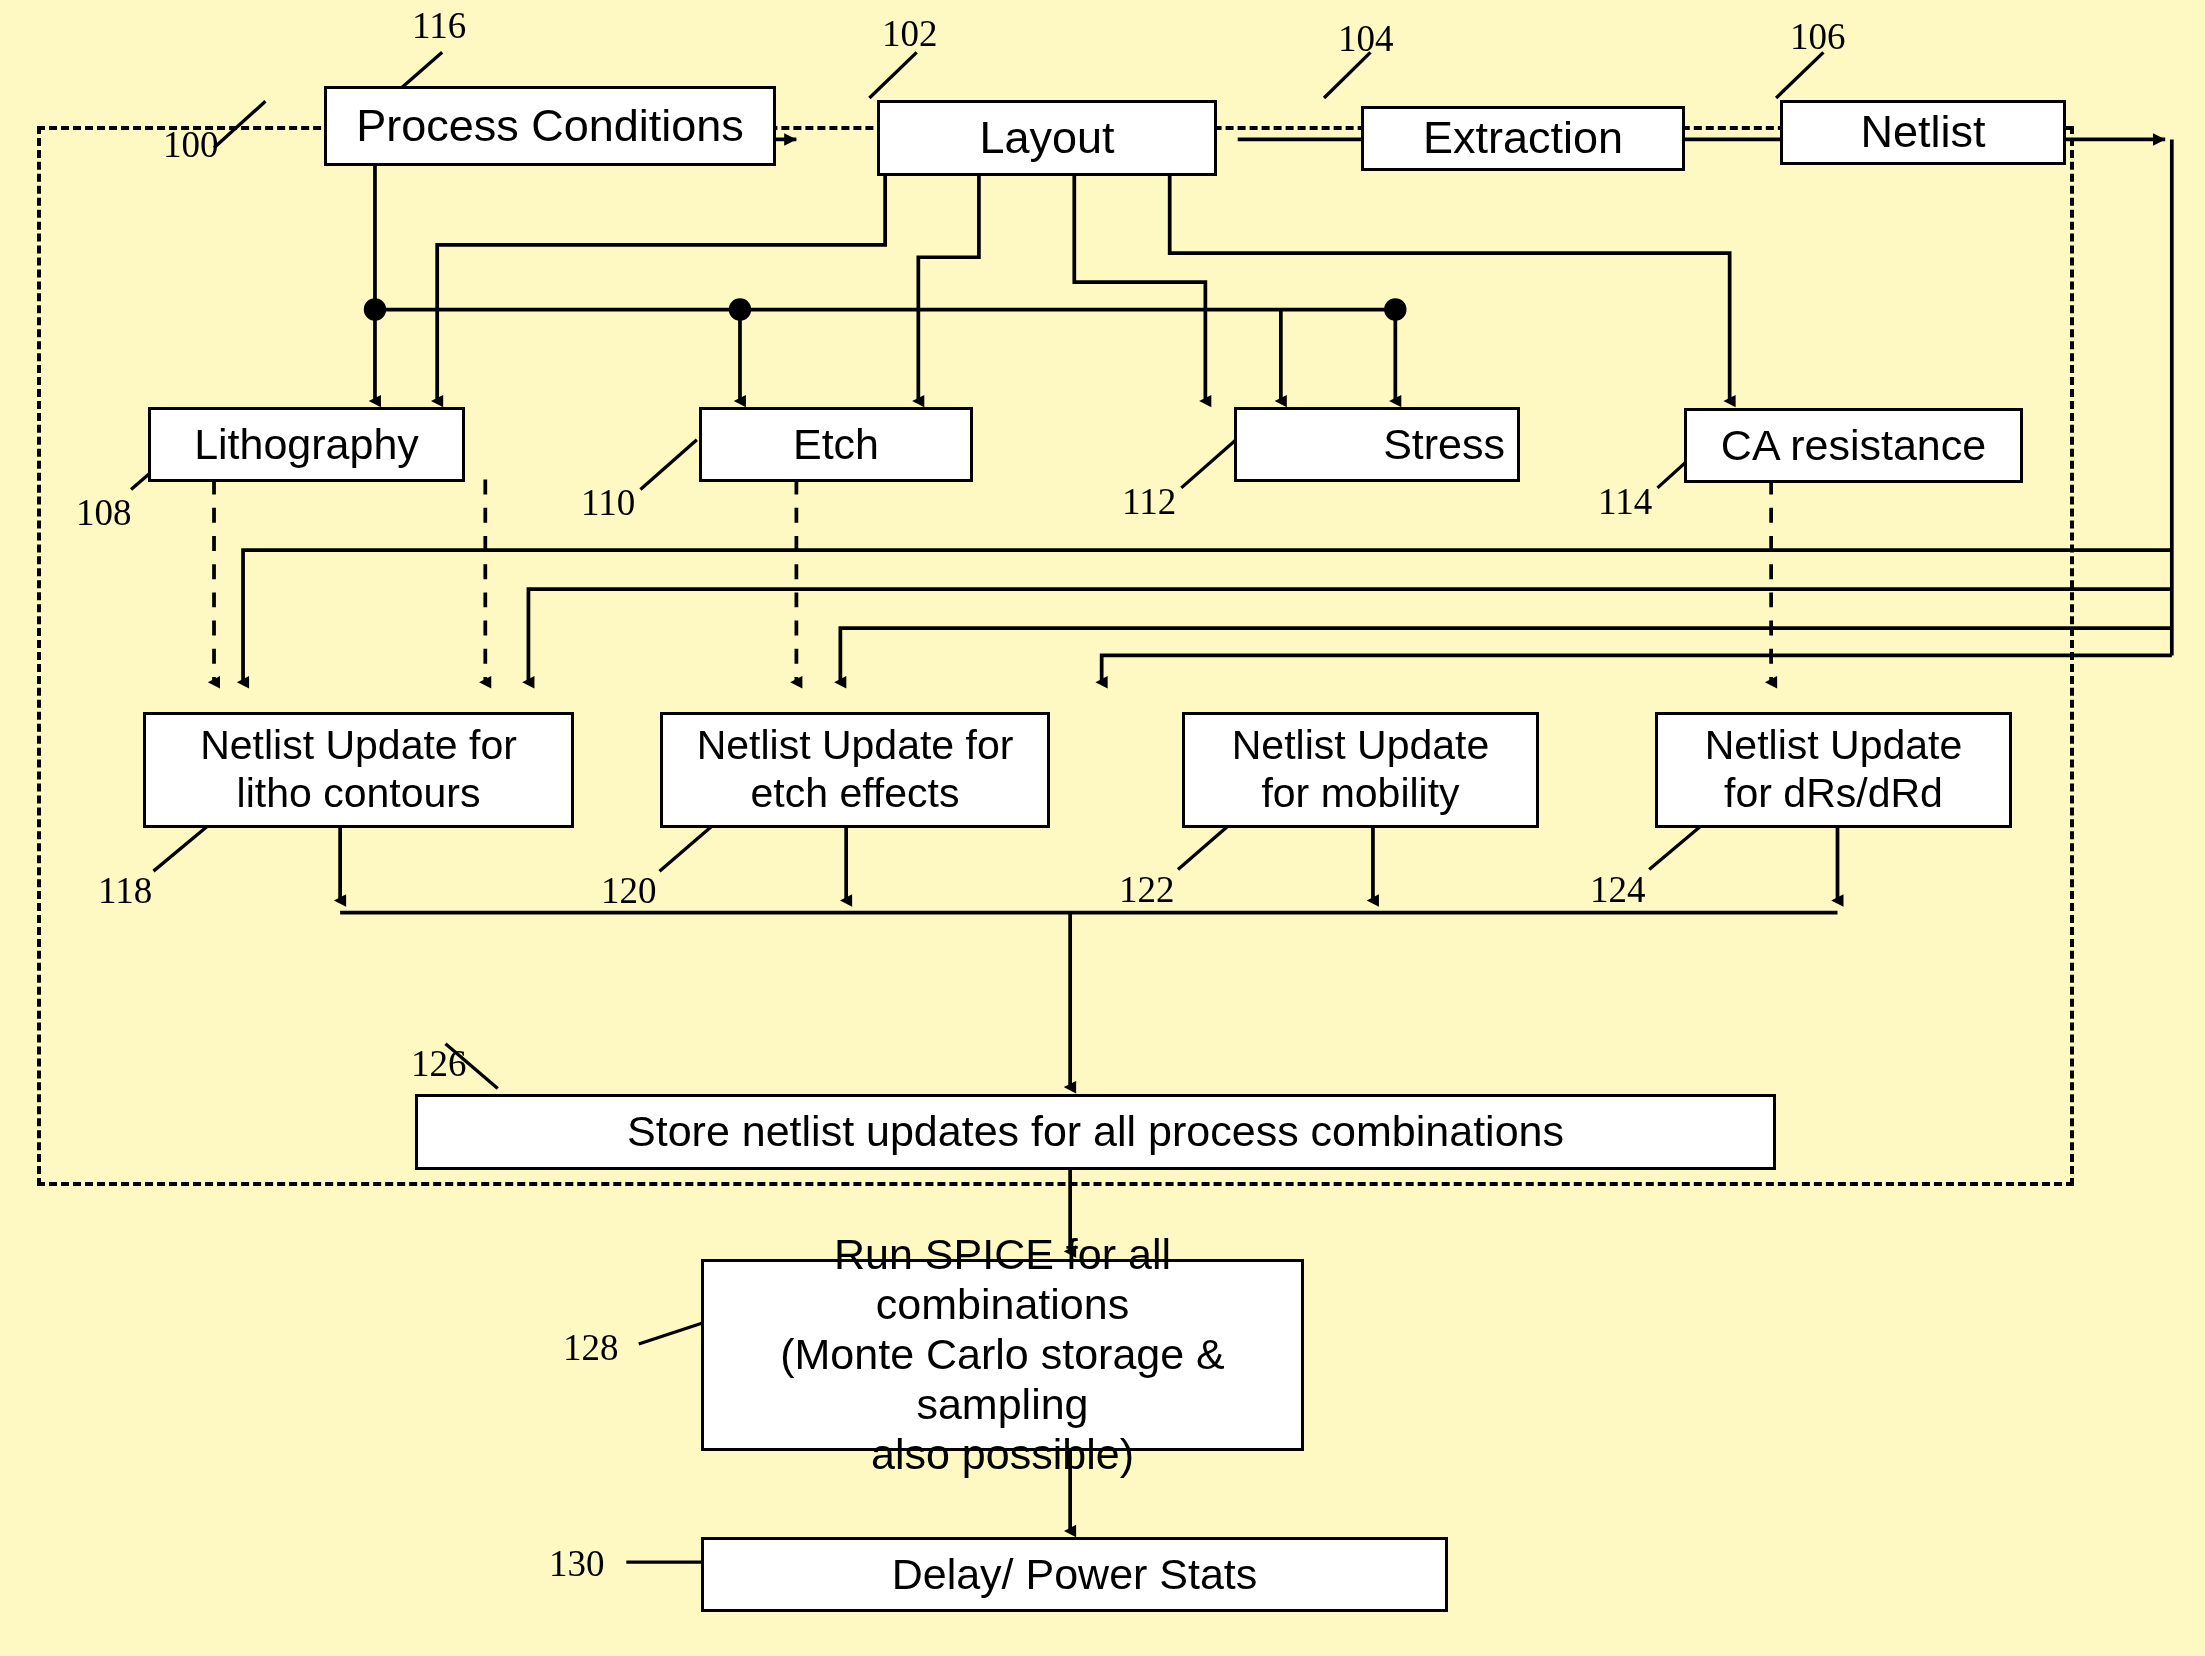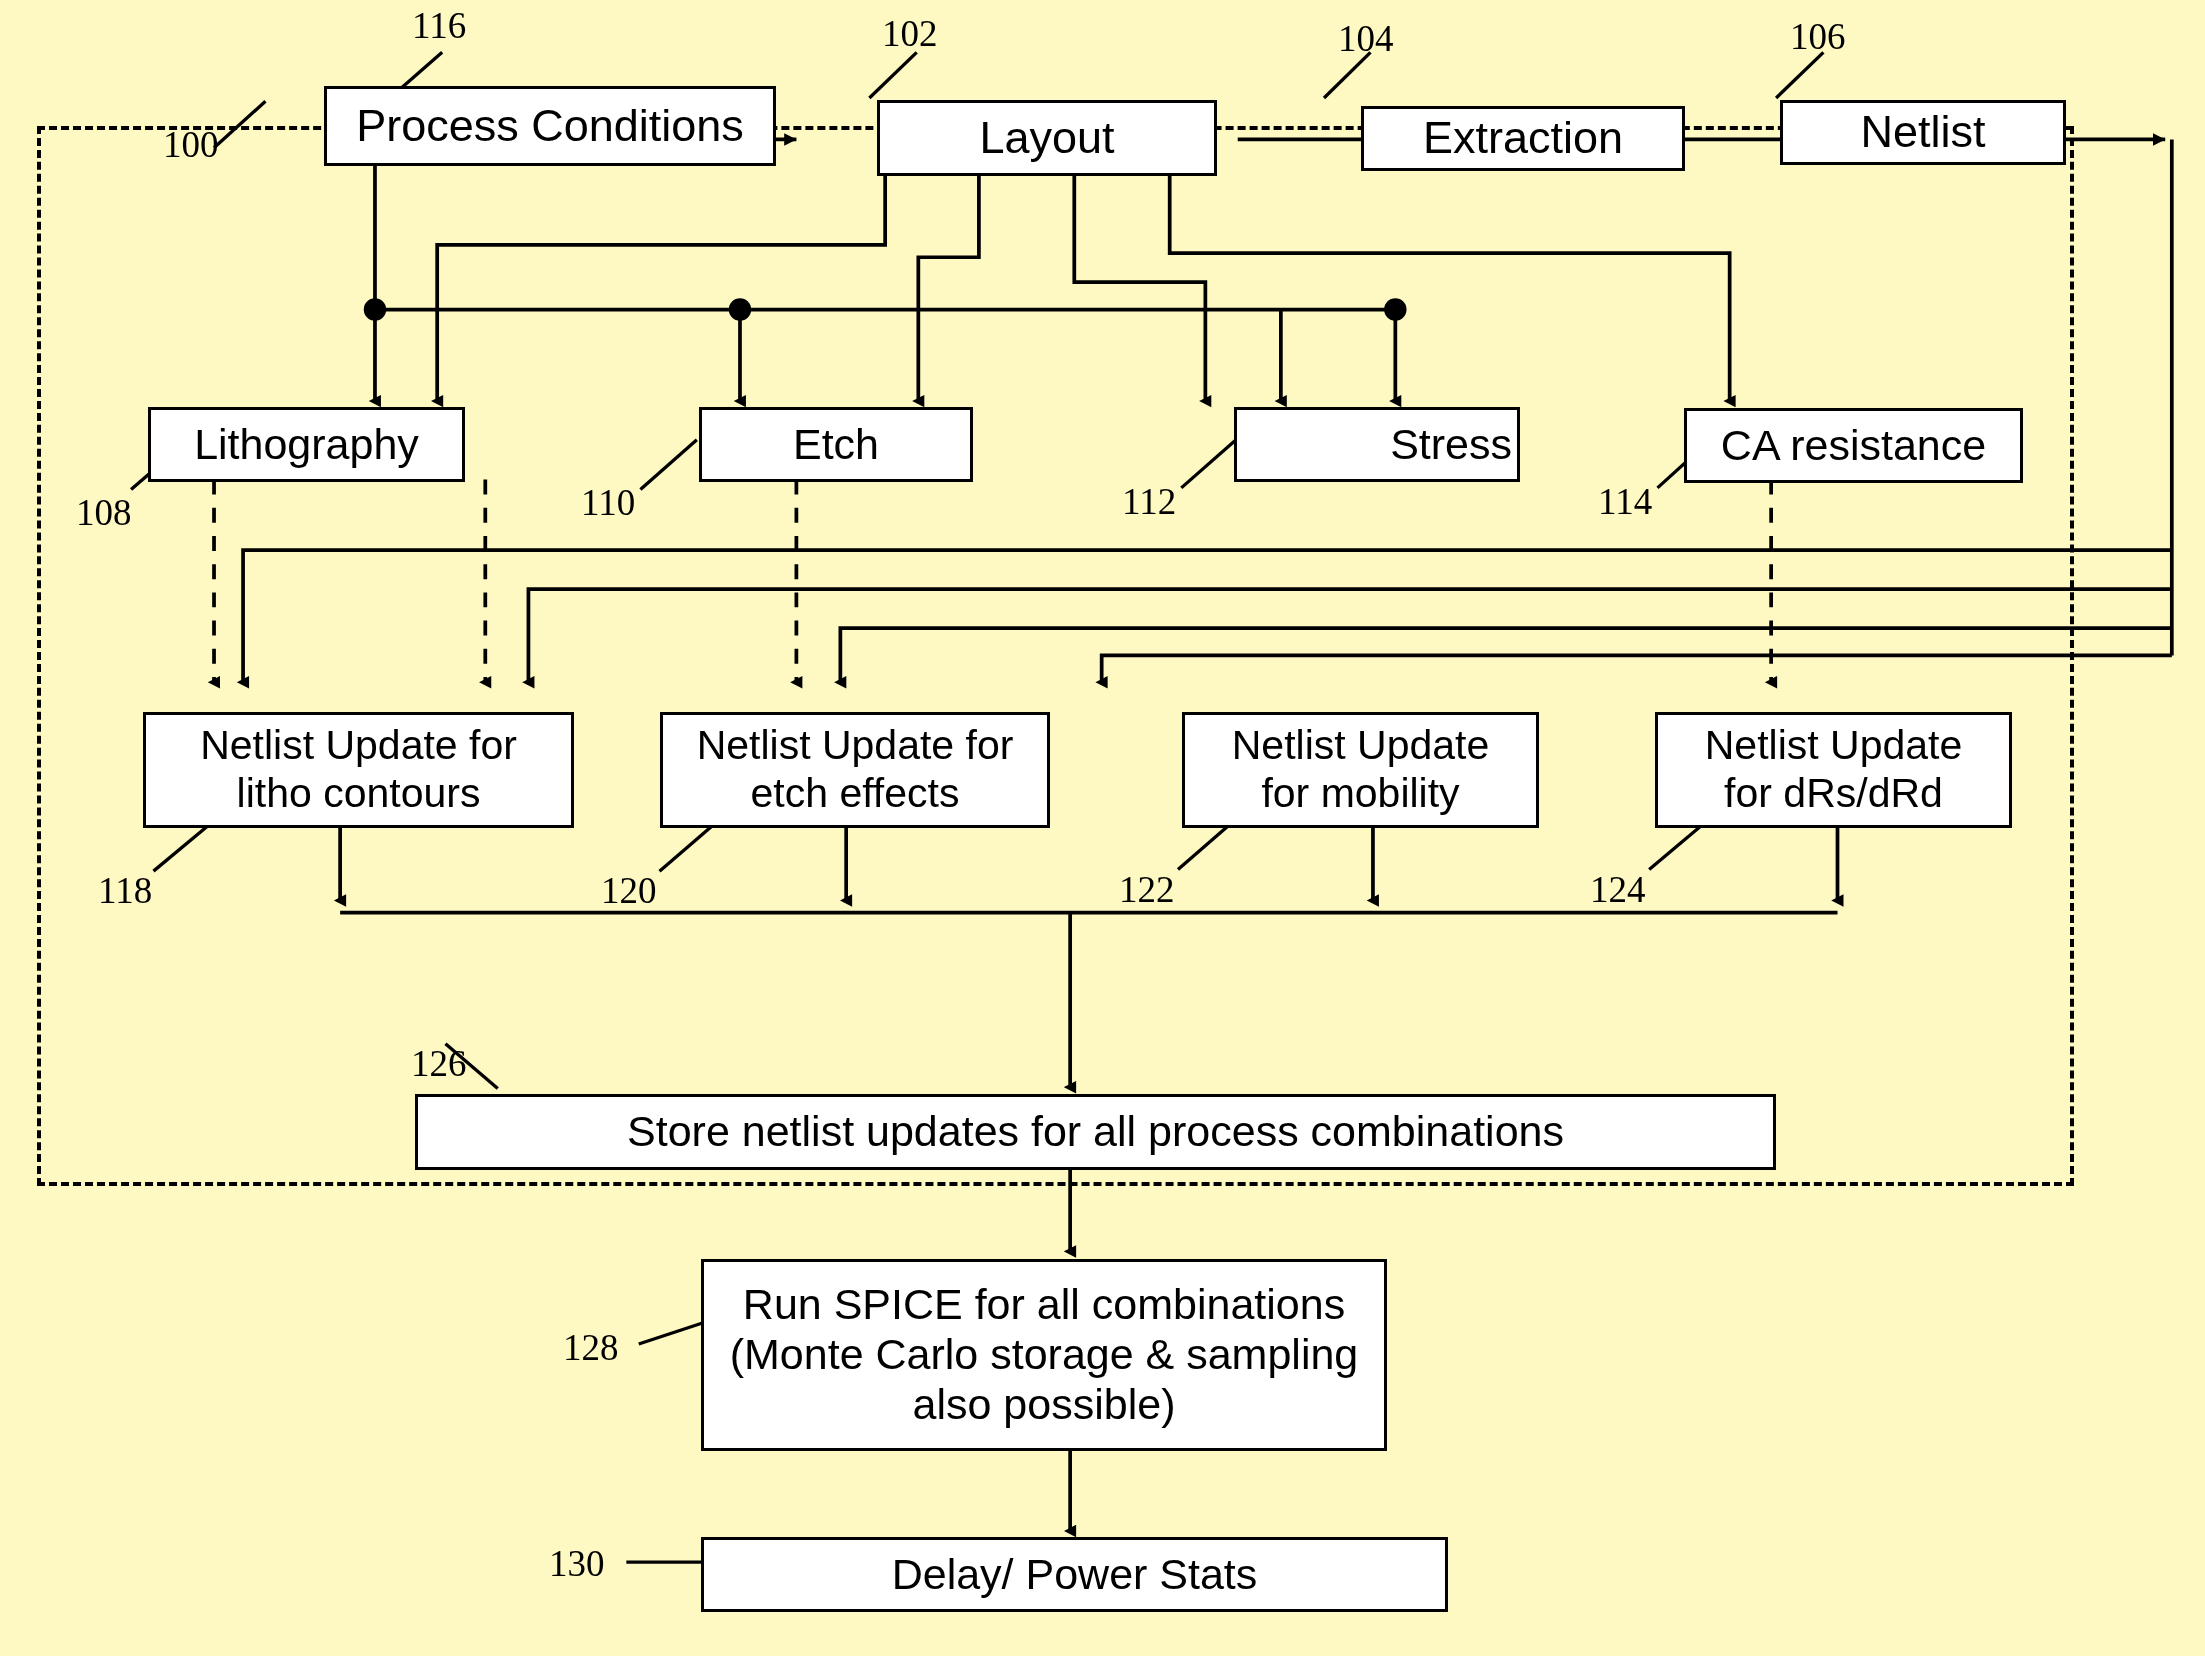--- a/index.html
+++ b/index.html
@@ -34,21 +34,21 @@
     background: #ffffff;
     display: flex;
     align-items: center;
     justify-content: center;
     text-align: center;
     line-height: 1.16;
     font-family: "Liberation Sans", sans-serif;
     color: #000000;
     z-index: 5;
   }
-  .node .lbl { display: block; width: 100%; padding: 0 5px; }
+  .node .lbl { display: block; width: 100%; padding: 0 12px; }
   .ref {
     position: absolute;
     font-family: "Liberation Serif", serif;
     font-size: 37px;
     color: #000000;
     white-space: nowrap;
     z-index: 6;
   }
   .dashbox {
     position: absolute;
@@ -217,21 +217,21 @@
 
   <div class="node" style="left:1655px; top:712px; width:357px; height:116px; font-size:41px; flex-direction:column;">
     <span class="lbl">Netlist Update</span>
     <span class="lbl">for dRs/dRd</span>
   </div>
 
   <div class="node" style="left:415px; top:1094px; width:1361px; height:76px; font-size:43px;">
     <span class="lbl">Store netlist updates for all process combinations</span>
   </div>
 
-  <div class="node" style="left:701px; top:1259px; width:686px; height:192px; font-size:43px; flex-direction:column;">
+  <div class="node" style="left:701px; top:1259px; width:603px; height:192px; font-size:43px; flex-direction:column;">
     <span class="lbl">Run SPICE for all combinations</span>
     <span class="lbl">(Monte Carlo storage &amp; sampling</span>
     <span class="lbl">also possible)</span>
   </div>
 
   <div class="node" style="left:701px; top:1537px; width:747px; height:75px; font-size:43px;">
     <span class="lbl">Delay/ Power Stats</span>
   </div>
 
 </div>

